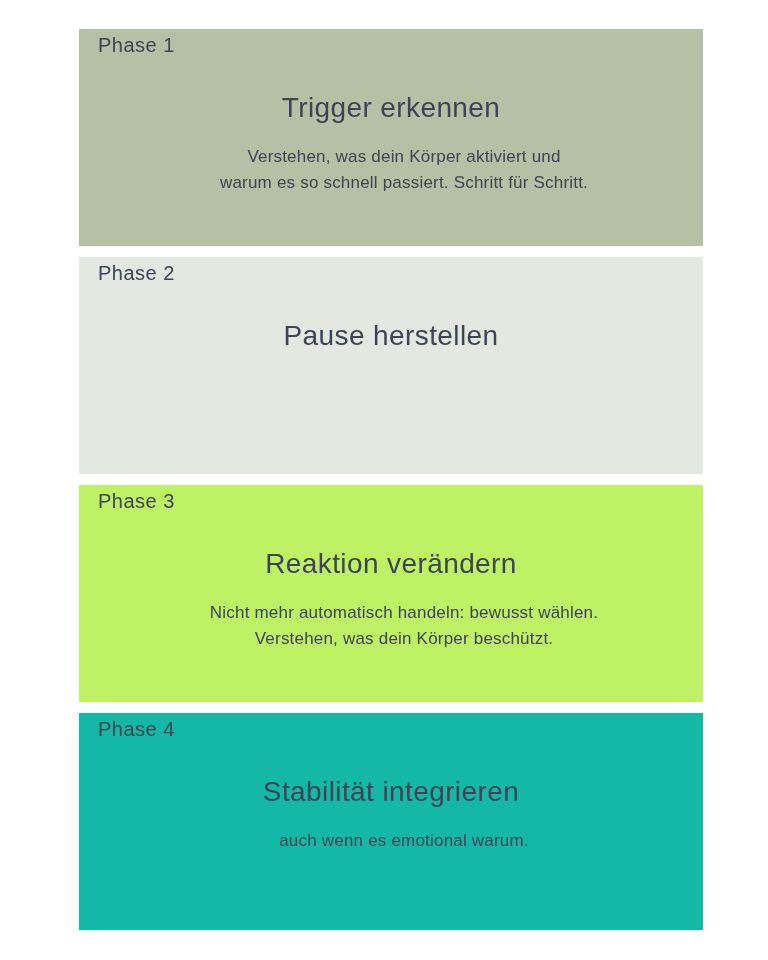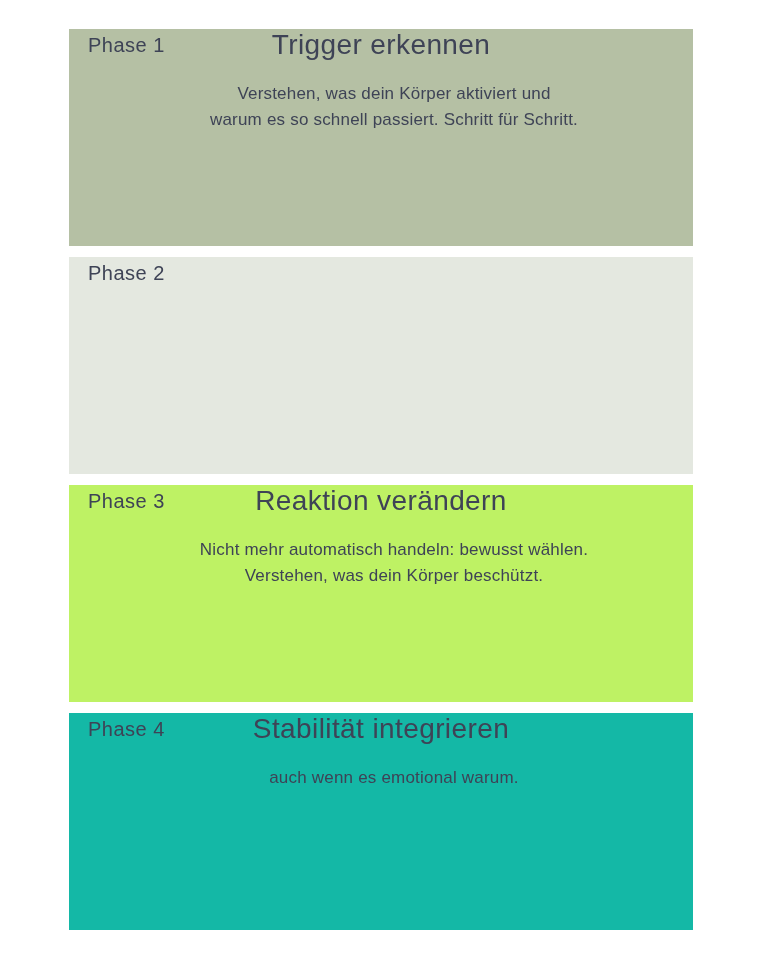--- a/index.html
+++ b/index.html
@@ -9,41 +9,42 @@
   body {
     width: 768px;
     height: 960px;
     background: #ffffff;
     font-family: "Liberation Sans", sans-serif;
     overflow: hidden;
     position: relative;
   }
   .stack {
     position: absolute;
-    left: 69px;
+    left: 79px;
     top: 29px;
     width: 624px;
     display: flex;
     flex-direction: column;
     gap: 11px;
   }
   .phase-card {
     height: 217px;
     position: relative;
     box-sizing: border-box;
   }
   .phase-label {
     position: absolute;
     left: 19px;
     top: 5px;
     font-size: 20px;
     letter-spacing: 0.5px;
   }
   .phase-title {
     text-align: center;
+    padding-top: 63px;
     font-size: 28px;
     letter-spacing: 0.4px;
     white-space: nowrap;
   }
   .phase-body {
     text-align: center;
     margin-top: 20px;
     font-size: 17px;
     line-height: 26px;
     letter-spacing: 0.2px;
@@ -62,20 +63,21 @@
     <span class="phase-label">Phase 1</span>
     <div class="phase-title">Trigger erkennen</div>
     <div class="phase-body">
       <div class="line">Verstehen, was dein Körper aktiviert und</div>
       <div class="line">warum es so schnell passiert. Schritt für Schritt.</div>
     </div>
   </div>
 
   <div class="phase-card" style="background: rgb(228, 232, 224);">
     <span class="phase-label">Phase 2</span>
+    <div class="phase-title">Pause herstellen</div>
   </div>
 
   <div class="phase-card" style="background: #bef264;">
     <span class="phase-label">Phase 3</span>
     <div class="phase-title">Reaktion verändern</div>
     <div class="phase-body">
       <div class="line">Nicht mehr automatisch handeln: bewusst wählen.</div>
       <div class="line">Verstehen, was dein Körper beschützt.</div>
     </div>
   </div>

